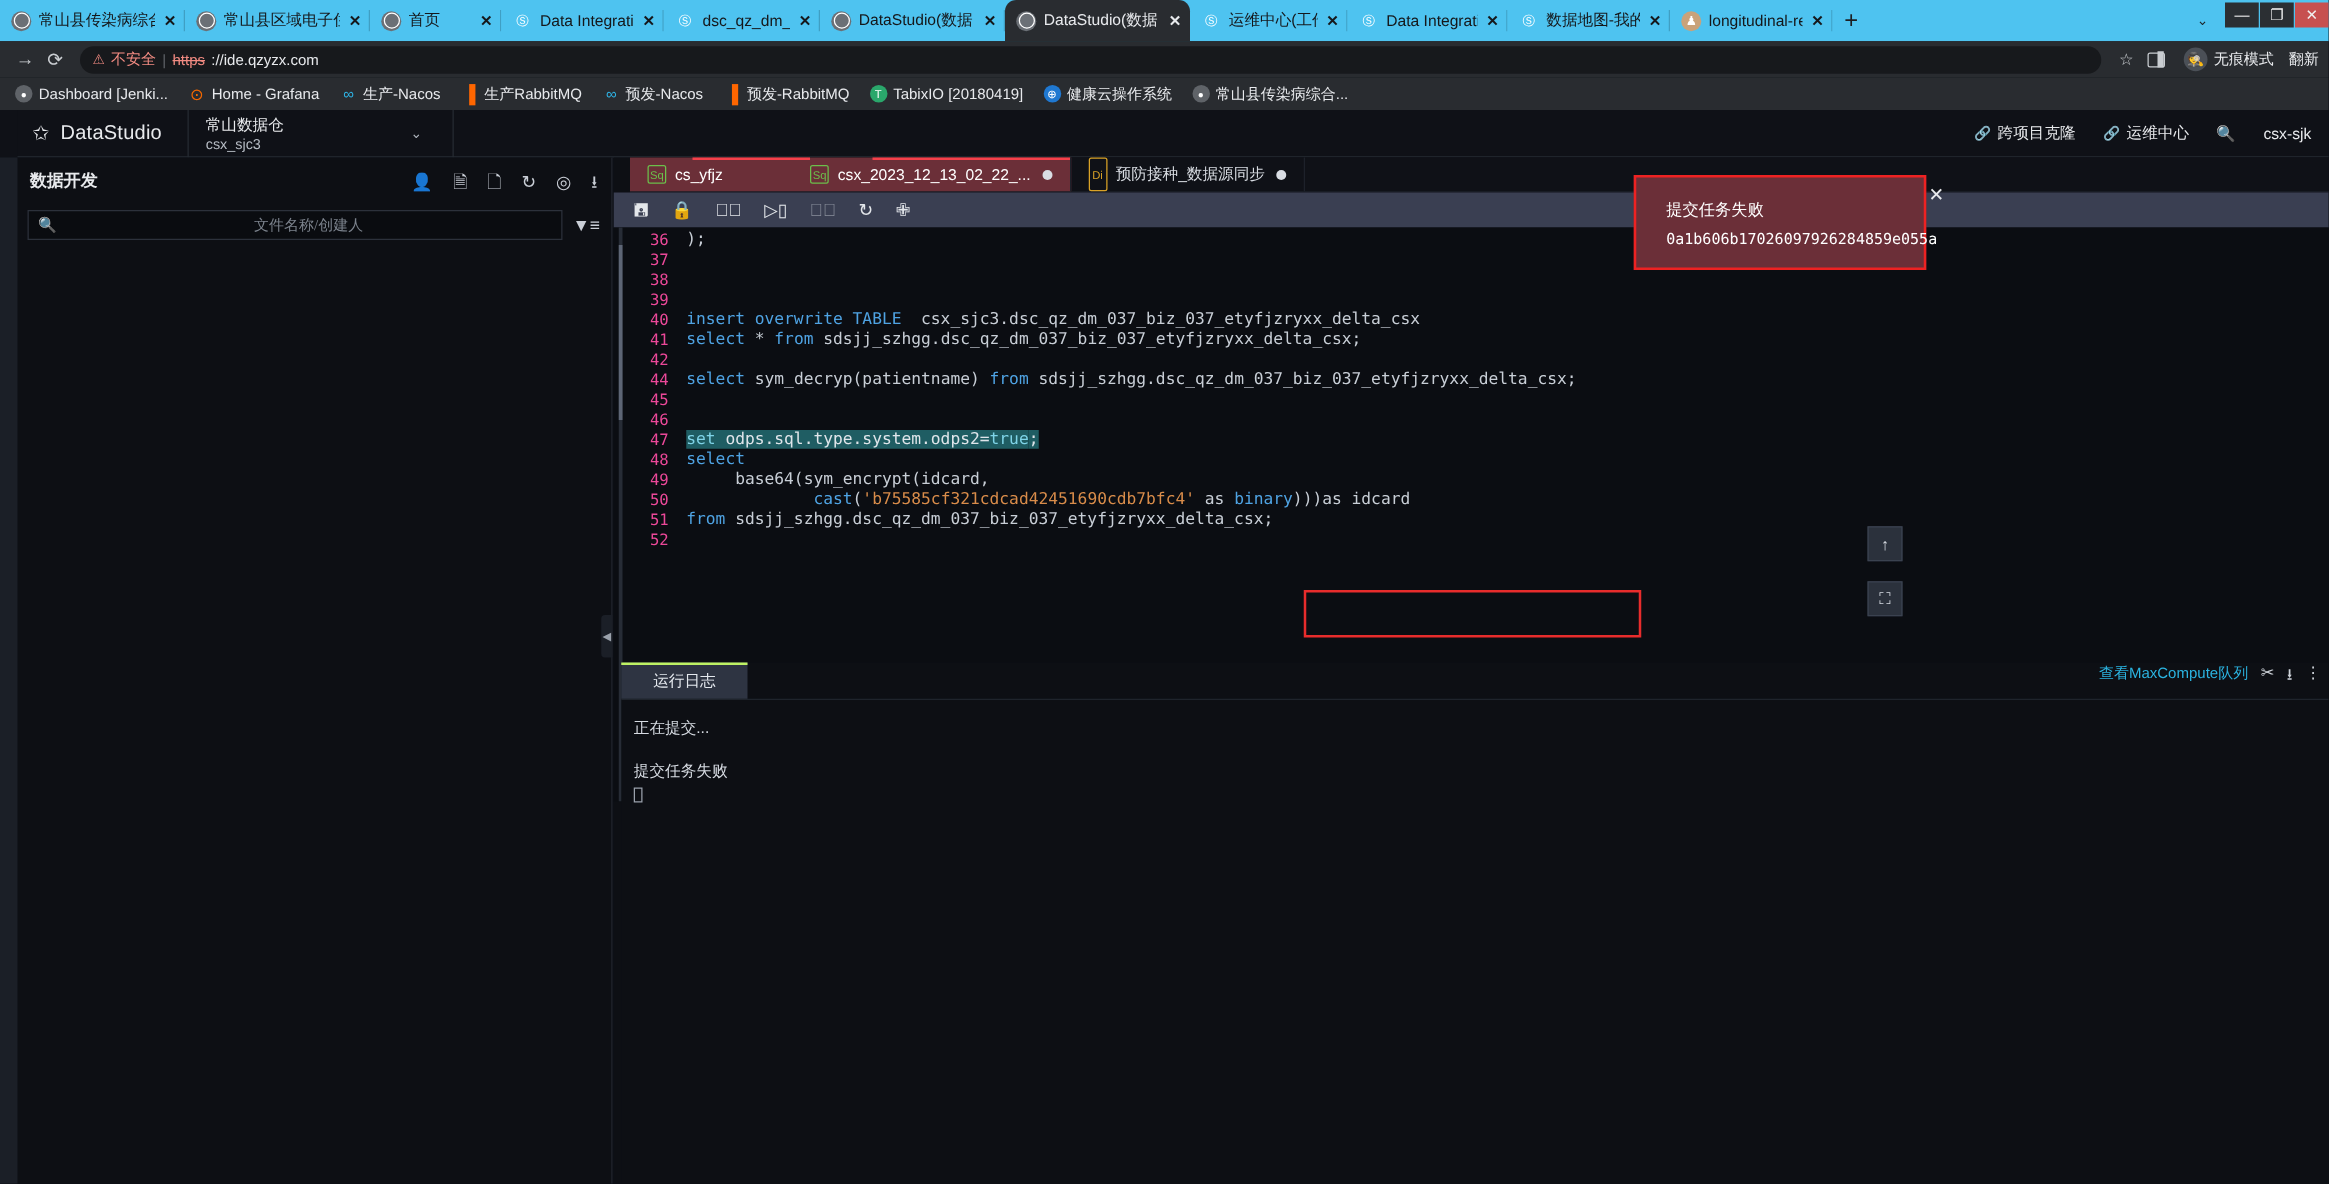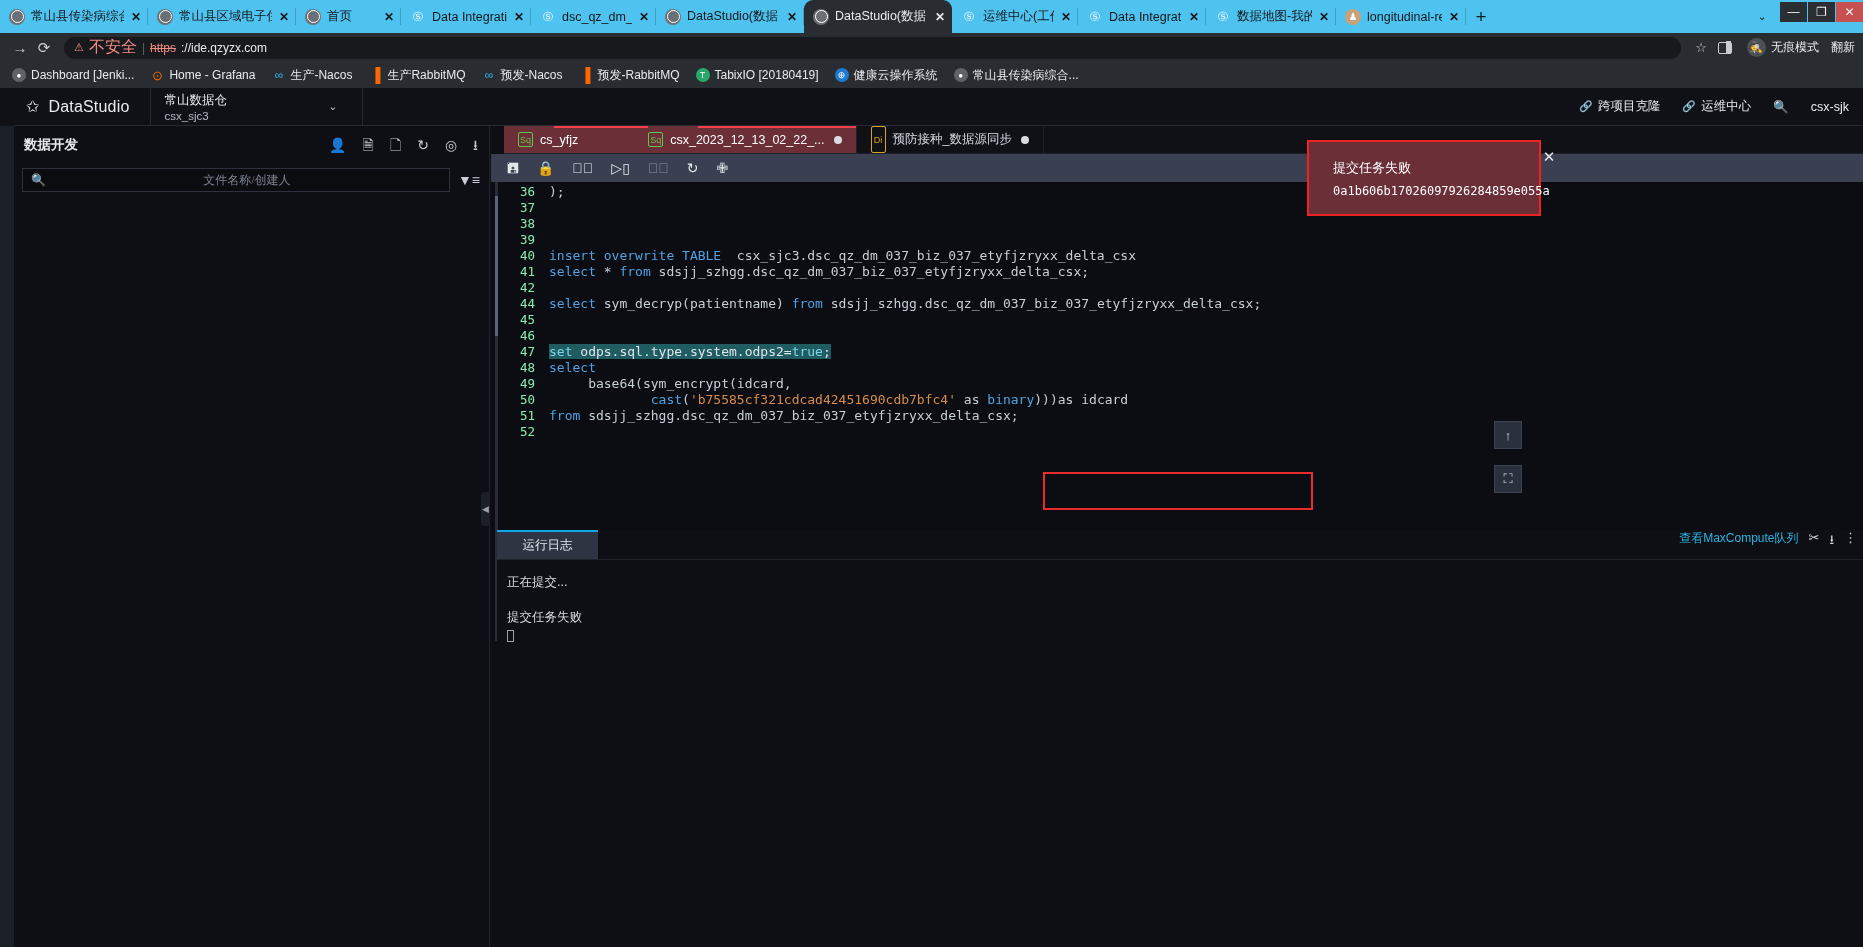--- a/index.html
+++ b/index.html
@@ -80,21 +80,21 @@
   .nav-icon {
     width: 24px; height: 24px; display: flex; align-items: center;
     justify-content: center; color: #c9cdd1; font-size: 15px; flex: 0 0 24px;
   }
   #omnibox {
     flex: 1 1 auto; height: 22px; background: #17191c; border-radius: 11px;
     display: flex; align-items: center; padding: 0 10px; margin: 0 8px;
     font-size: 12px; color: #e8eaed; gap: 5px; min-width: 0;
   }
   #not-secure-icon { color: #f28b82; font-size: 11px; }
-  #not-secure-text { color: #f28b82; font-size: 16px; }
+  #not-secure-text { color: #f28b82; font-size: 12px; }
   #omnibox-sep { color: #5f6368; }
   #url-scheme { color: #f28b82; text-decoration: line-through; }
   #url-rest { color: #e8eaed; }
   #omnibox-grow { flex: 1 1 auto; }
   #star-icon { color: #c9cdd1; font-size: 13px; }
   #panel-icon {
     width: 14px; height: 12px; border: 1.6px solid #c9cdd1; border-radius: 2px;
     position: relative;
   }
   #panel-icon::after {
@@ -263,21 +263,21 @@
     background: #5d6575;
   }
   #code-inner {
     position: absolute; top: 0; left: 0; right: 0; bottom: 0;
     font-family: "DejaVu Sans Mono", monospace; font-size: 13px;
     line-height: 16px; padding-top: 2px;
   }
   .cline { display: flex; height: 16px; align-items: center; }
   .cnum {
     width: 58px; flex: 0 0 58px; text-align: right; padding-right: 14px;
-    color: #86efac; font-size: 12.5px; user-select: none;
+    color: #ec4899; font-size: 12.5px; user-select: none;
   }
   .ctext { white-space: pre; color: #c8ced6; }
   .k { color: #4fa3e3; }
   .tbl { color: #c8ced6; }
   .str { color: #d98c4a; }
   .sel-hl { background: #1f5d63; color: #dfe5ea; }
 
   #set-line-box {
     position: absolute; left: 552px; top: 346px; width: 270px; height: 38px;
     border: 2px solid #e82c2c; pointer-events: none;
@@ -295,21 +295,21 @@
     position: absolute; top: 530px; left: 497px; width: 1366px; height: 417px;
     background: #0d0f14;
   }
   #log-tabs {
     position: absolute; top: 0; left: 0; width: 1366px; height: 30px;
     border-bottom: 1px solid #1f242c; display: flex; align-items: stretch;
   }
   #log-tab-active {
     width: 101px; background: #2e3442; display: flex; align-items: center;
     justify-content: center; font-size: 12.5px; color: #e4e8ee;
-    border-top: 2px solid #0ea5e9;
+    border-top: 2px solid #bef264;
   }
   #log-tabs-right {
     margin-left: auto; display: flex; align-items: flex-start; gap: 10px;
     padding-right: 6px;
   }
   #maxcompute-link { font-size: 12px; color: #2bb3e0; }
   .log-ico { font-size: 13px; color: #cfd4db; }
   #log-body {
     position: absolute; top: 30px; left: 0; width: 1366px; height: 387px;
     padding: 14px 0 0 10px; font-size: 12.5px; color: #d6dbe2;

